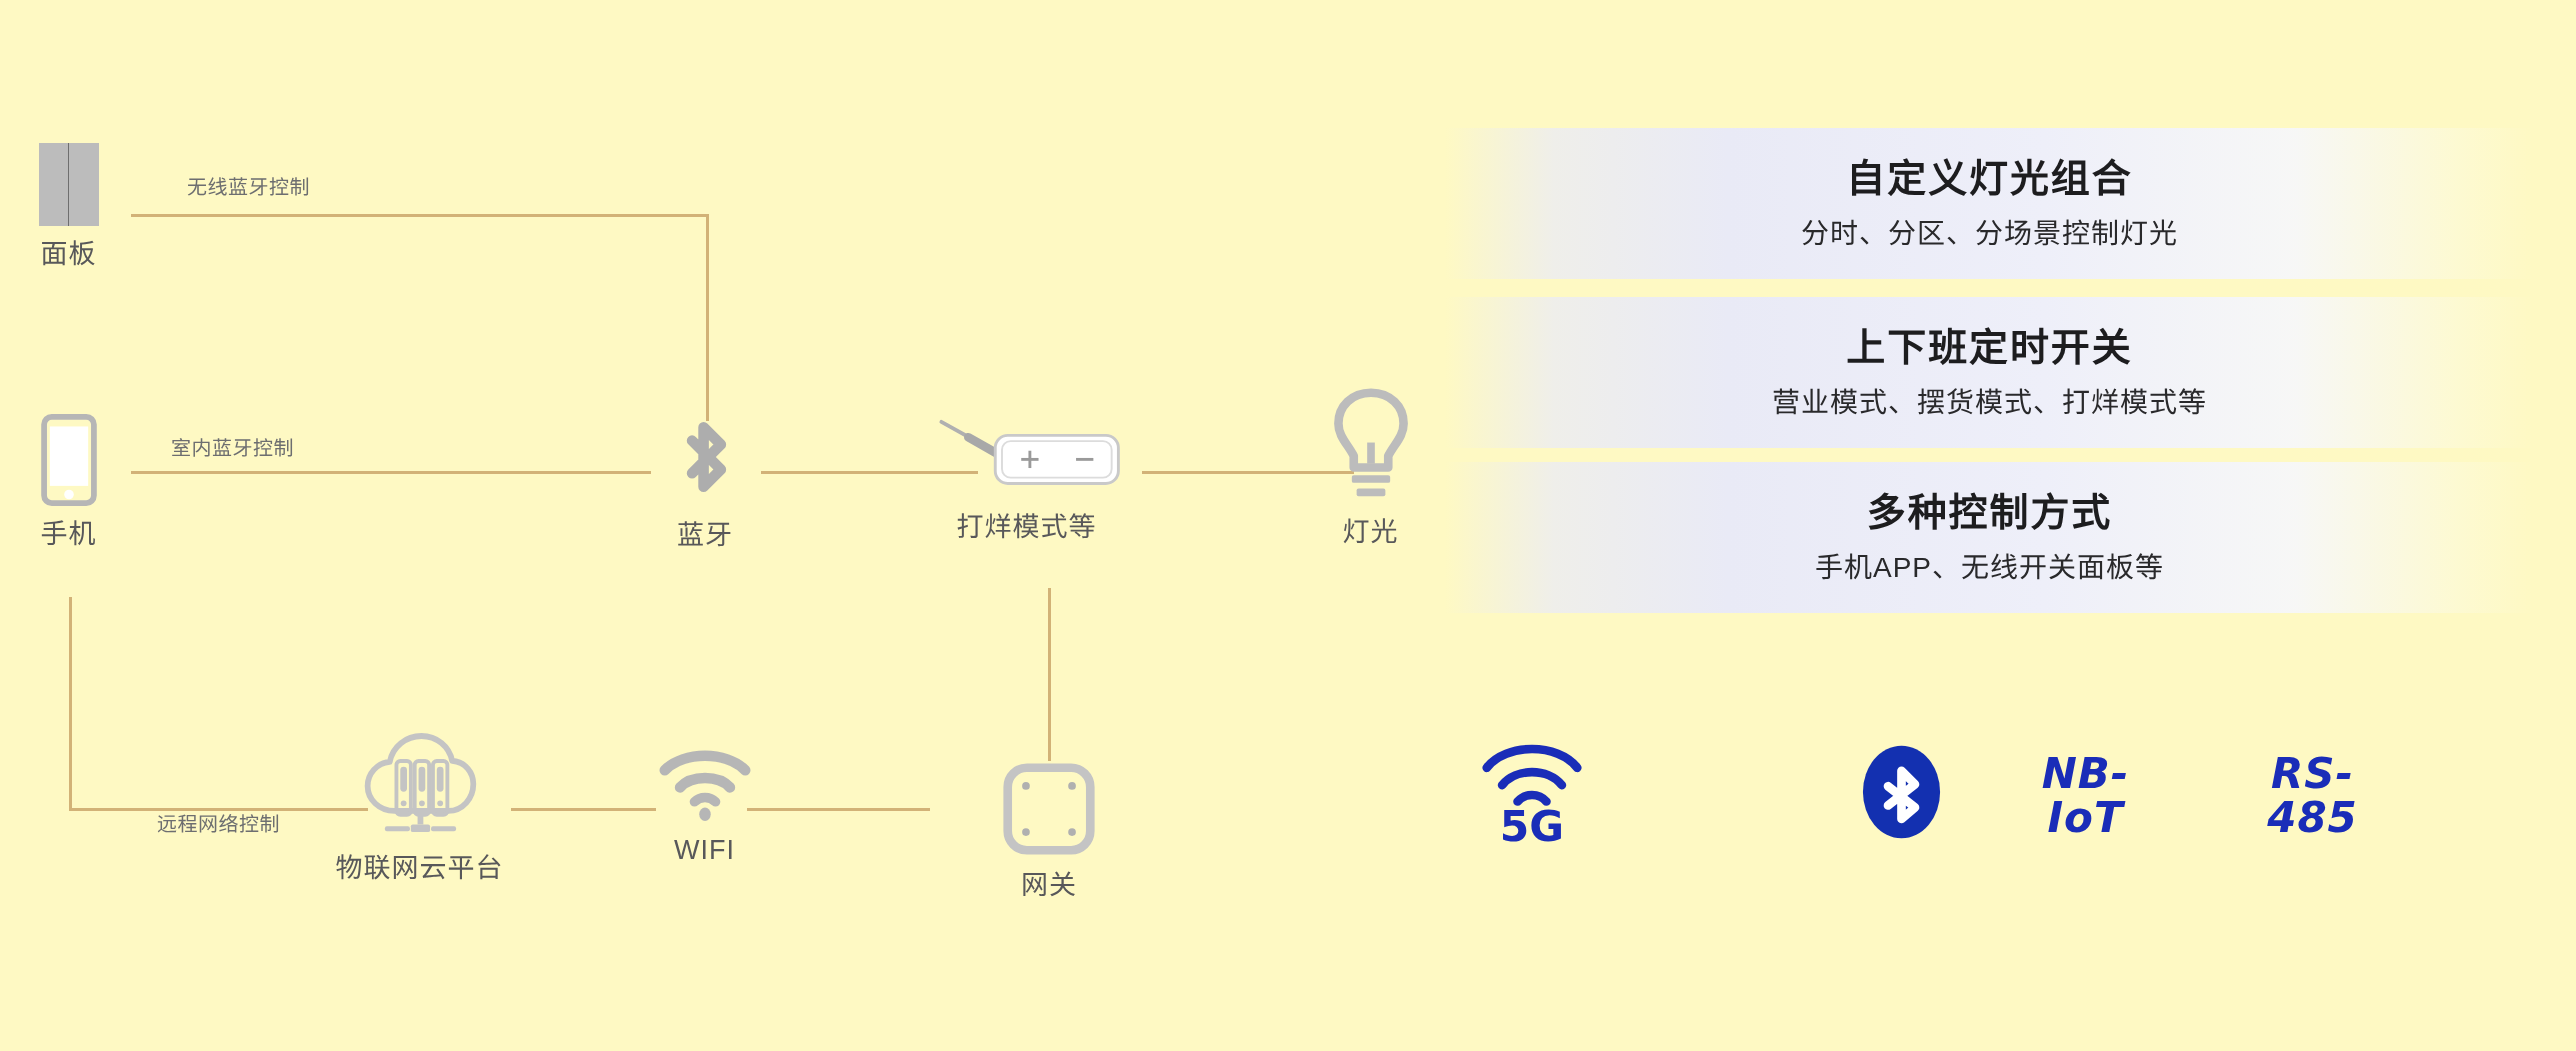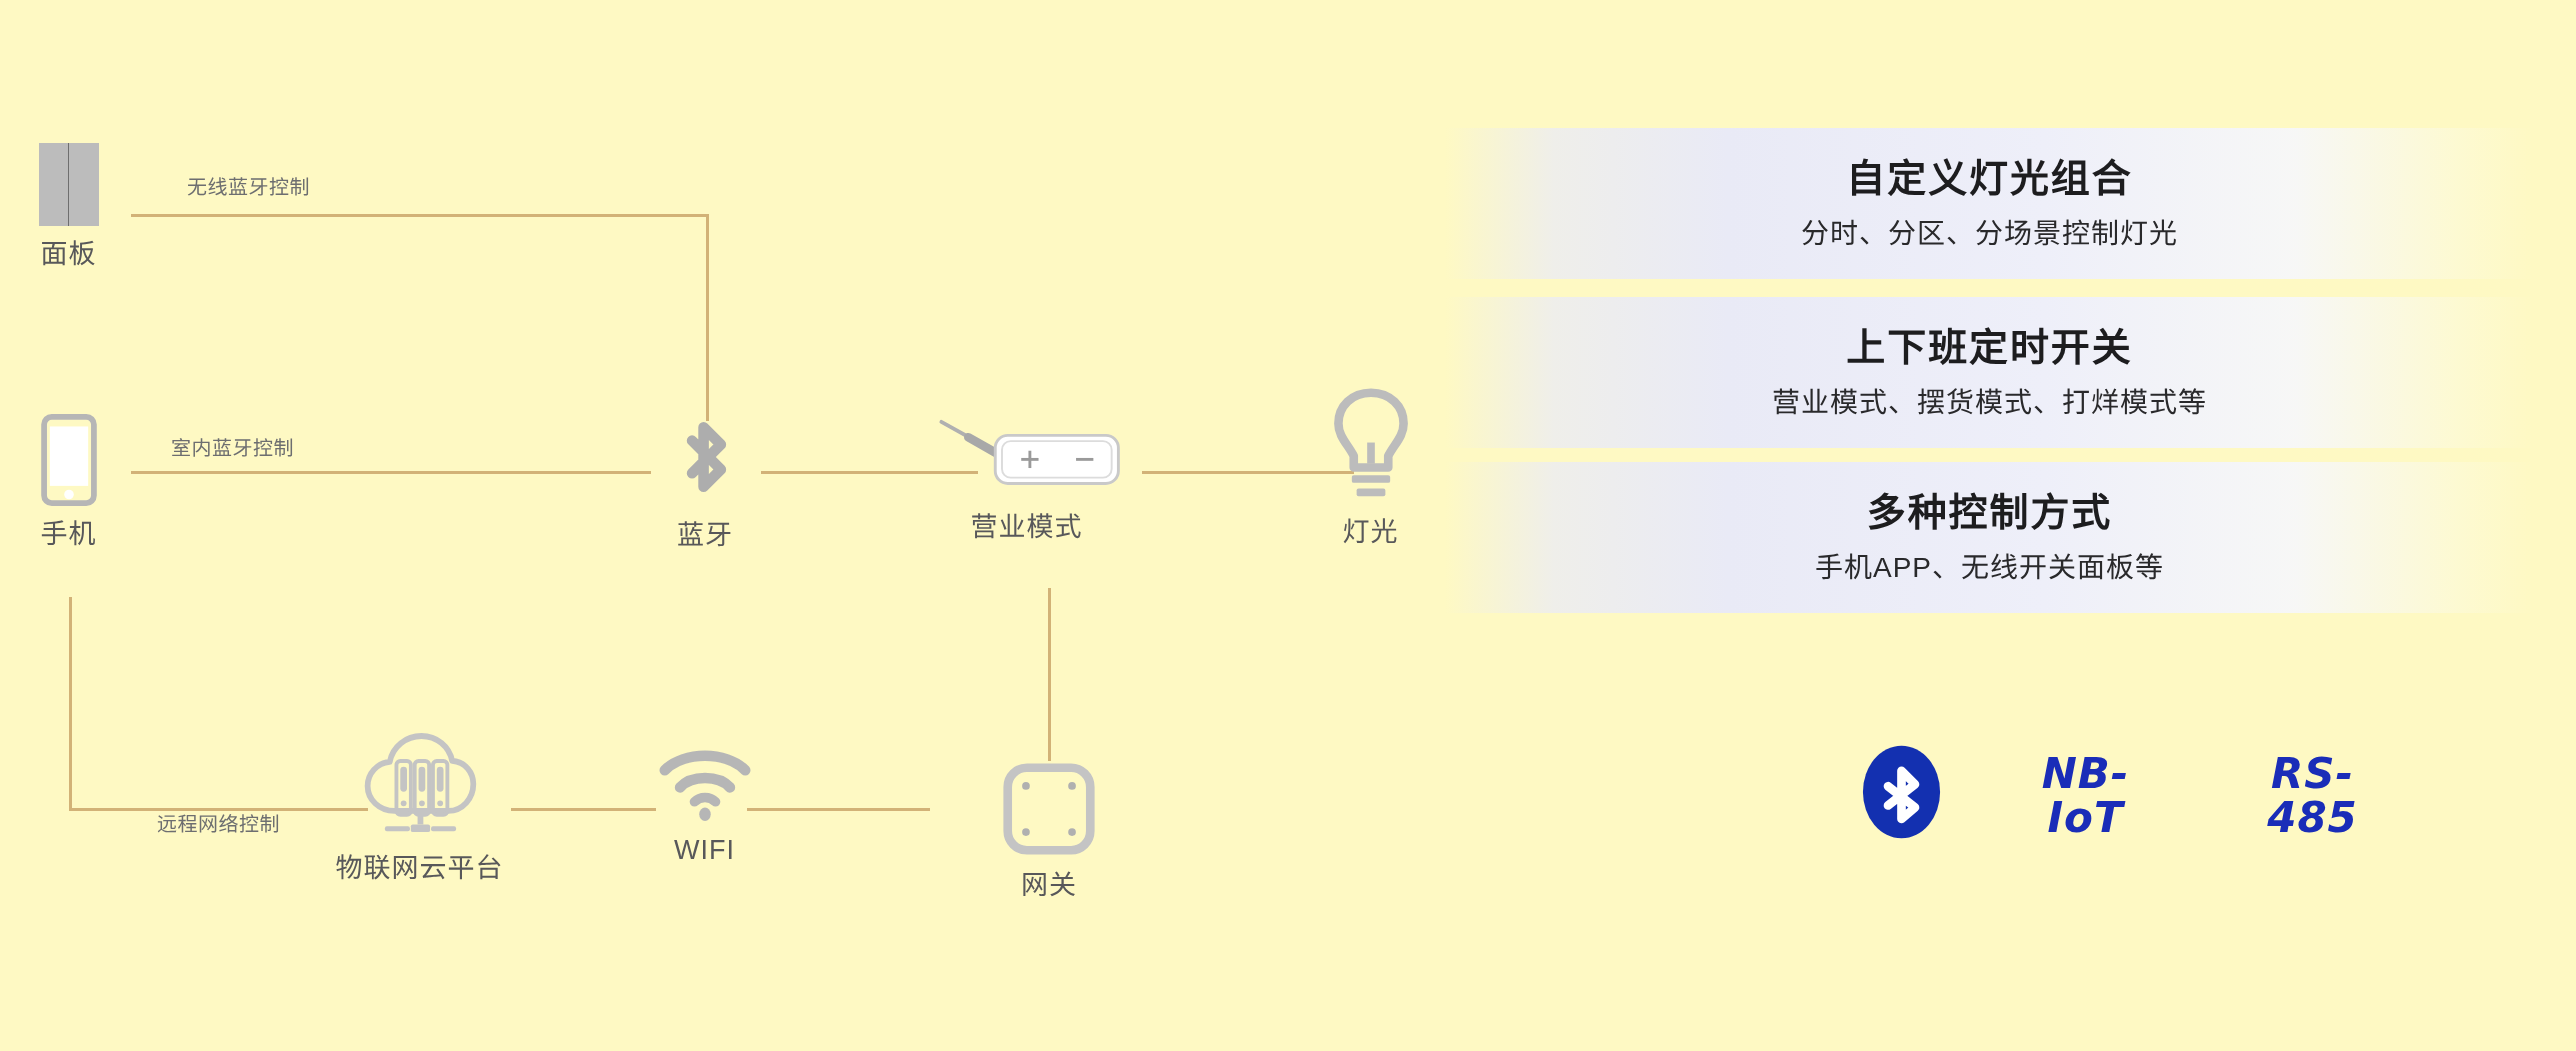--- a/index.html
+++ b/index.html
@@ -213,21 +213,21 @@
 
           <rect x="72" y="22" width="128" height="50" rx="13" ry="13" fill="#ffffff" stroke="#c9c9c9" stroke-width="3"></rect>
           <rect x="79" y="28" width="114" height="38" rx="9" ry="9" fill="#ffffff" stroke="#dcdcdc" stroke-width="2"></rect>
 
           <line x1="99" y1="47" x2="117" y2="47" stroke="#9a9a9a" stroke-width="3"></line>
           <line x1="108" y1="38" x2="108" y2="56" stroke="#9a9a9a" stroke-width="3"></line>
 
           <line x1="156" y1="47" x2="174" y2="47" stroke="#9a9a9a" stroke-width="3"></line>
         </svg>
       </div>
-      <div class="node-label">营业模式</div>
+      <div class="node-label">打烊模式等</div>
     </div>
 
     <div class="node" style="left:1308px; top:383px; width:125px;">
       <div class="node-icon">
         <svg width="92" height="121" viewBox="0 0 96 126" aria-hidden="true">
           <path d="M48 10
                    C28 10 14 24 14 42
                    C14 56 24 64 30 76
                    L30 88 L66 88 L66 76
                    C72 64 82 56 82 42
@@ -309,20 +309,28 @@
       <div class="card-sub">营业模式、摆货模式、打烊模式等</div>
     </div>
 
     <div class="feature-card" style="top:462px; height:151px;">
       <div class="card-title">多种控制方式</div>
       <div class="card-sub">手机APP、无线开关面板等</div>
     </div>
 
     <div id="tech-row">
 
+      <div class="tech-item" style="left:29px; top:9.6px; width:116px; height:116px;">
+        <svg width="106" height="112" viewBox="0 0 110 116" aria-hidden="true">
+          <path d="M8 36 C28 10 82 10 102 36" fill="none" stroke="#1a2db8" stroke-width="9" stroke-linecap="round"></path>
+          <path d="M24 54 C38 36 72 36 86 54" fill="none" stroke="#1a2db8" stroke-width="9" stroke-linecap="round"></path>
+          <path d="M40 71 C48 62 62 62 70 71" fill="none" stroke="#1a2db8" stroke-width="9" stroke-linecap="round"></path>
+          <text x="55" y="112" font-family="'DejaVu Sans',sans-serif" font-size="44" font-weight="bold" fill="#1a2db8" text-anchor="middle">5G</text>
+        </svg>
+      </div>
 
 
       <div class="tech-item" style="left:403px; top:15.4px; width:106px; height:112px;">
         <svg width="87" height="108" viewBox="0 0 90 112" aria-hidden="true">
           <ellipse cx="45" cy="56" rx="40" ry="48" fill="#1330b0"></ellipse>
           <path d="M31 36 L59 58 L45 70 L45 20 L59 34 L31 56" fill="none" stroke="#ffffff" stroke-width="9" stroke-linecap="round" stroke-linejoin="round" transform="translate(0,14)"></path>
         </svg>
       </div>
 
       <div class="tech-item" style="left:549px; top:17.3px; width:183px; height:116px;">

